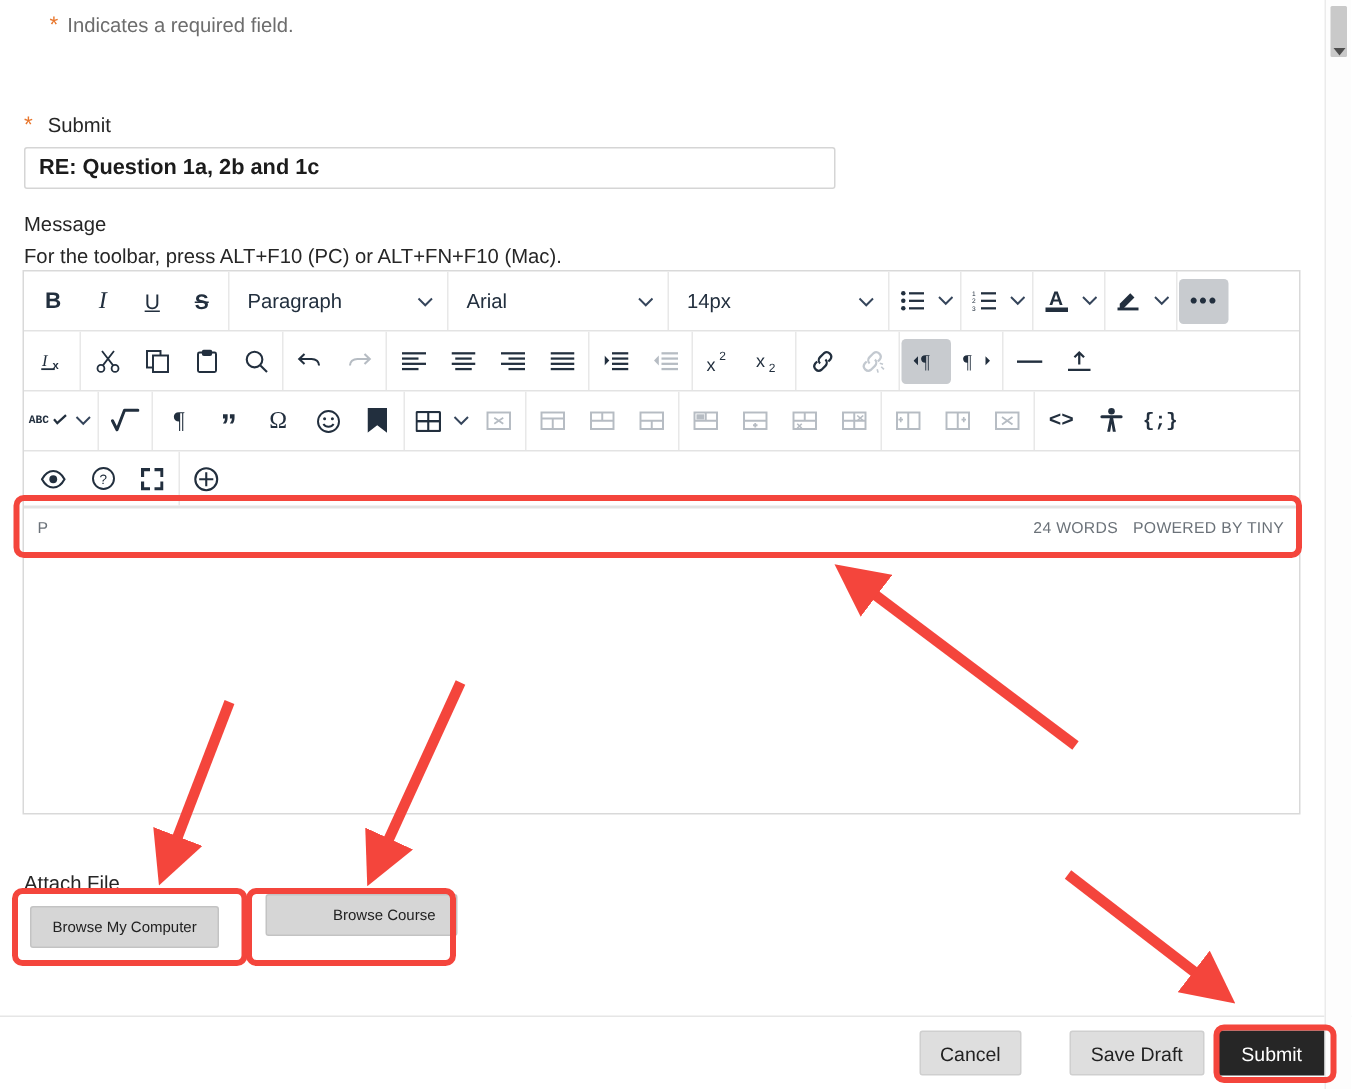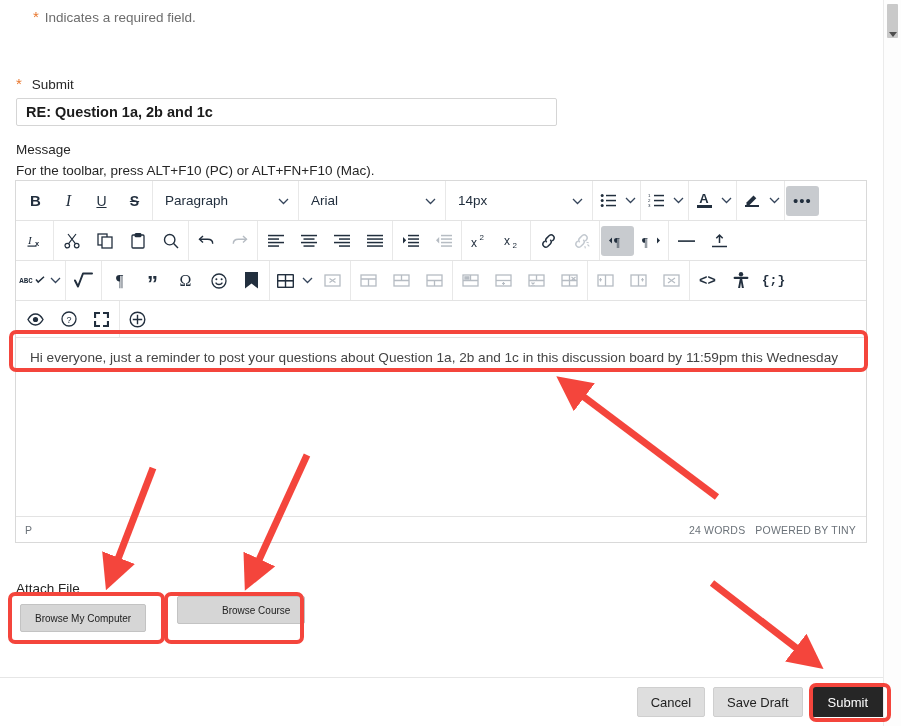--- a/index.html
+++ b/index.html
@@ -233,20 +233,21 @@
     background: #dedede;
     border: 1px solid #cfcfcf;
     height: 30px;
     min-width: 66px;
     border-radius: 2px;
     font-size: 13px;
     color: #222;
     cursor: pointer;
     padding: 0 13px;
     font-family: "Liberation Sans", sans-serif;
+    margin-left: 24px;
   }
   .btn-submit {
     background: #262626;
     border: 1px solid #262626;
     color: #fff;
     height: 30px;
     min-width: 72px;
     border-radius: 2px;
     font-size: 13px;
     cursor: pointer;
@@ -754,23 +755,20 @@
       <div class="tb-group">
         <button class="btn">
           <svg width="17" height="17" viewBox="0 0 17 17" fill="none" stroke="#222f3e" stroke-width="1.4">
             <circle cx="8.5" cy="8.5" r="7.3"></circle>
               <path d="M8.5 3.8v9.4M3.8 8.5h9.4"></path>
           </svg>
         </button>
       </div>
     </div>
 
-    <div class="edit-area">
-      <p style="margin:0">Hi everyone, just a reminder to post your questions about Question 1a, 2b and 1c in this discussion board by 11:59pm this Wednesday</p>
-    </div>
 
     <div class="status-bar">
       <div>P</div>
       <div class="status-right">
         <span>24 WORDS</span>
         <span>POWERED BY TINY</span>
       </div>
     </div>
   </div>
 

